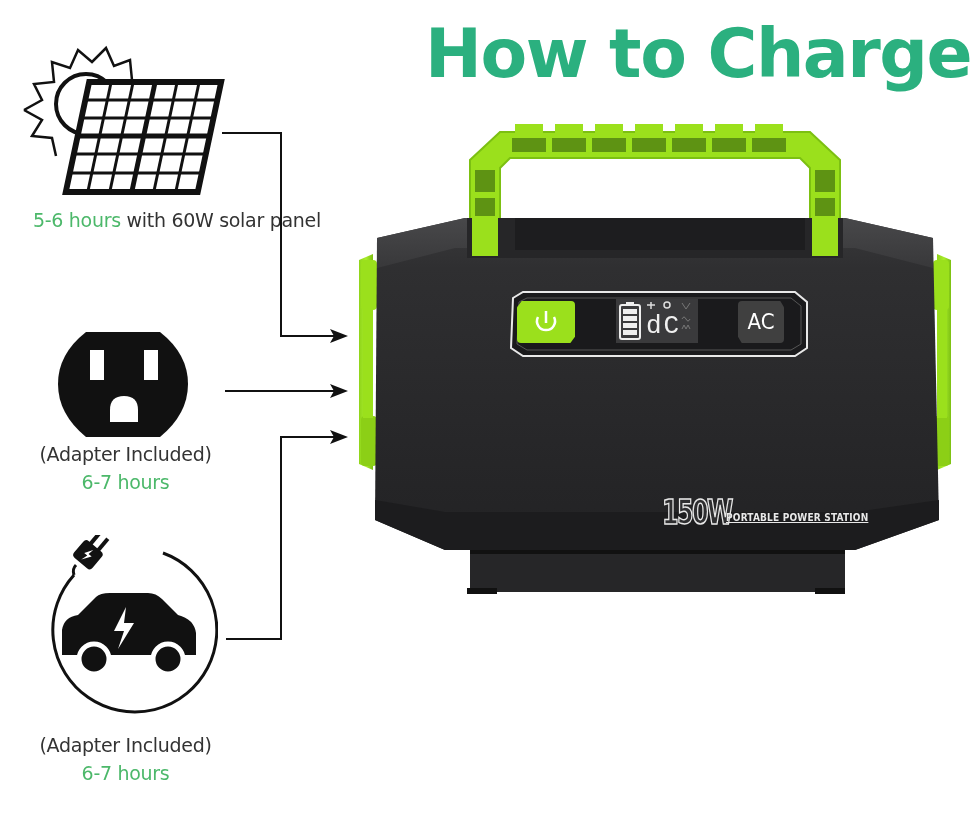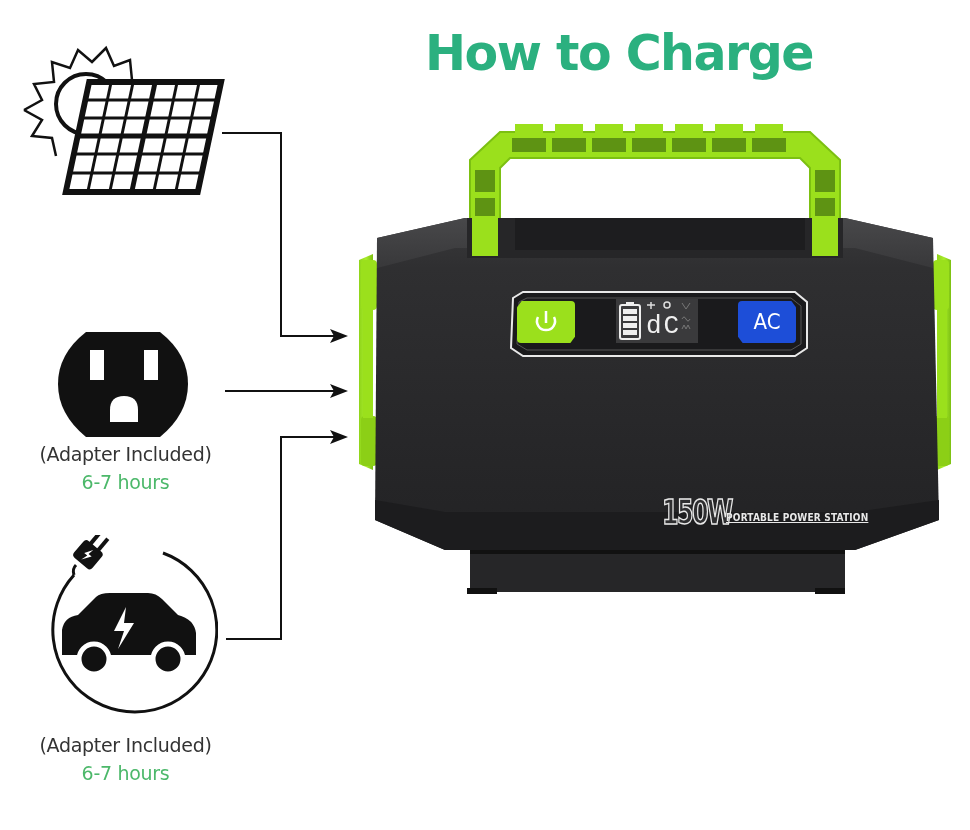--- a/index.html
+++ b/index.html
@@ -1,20 +1,20 @@
 <!DOCTYPE html>
 <html><head>
 <meta charset="utf-8">
 <style>
   html, body { margin: 0; padding: 0; background: #ffffff; }
   body { width: 970px; height: 830px; position: relative; overflow: hidden; font-family: "DejaVu Sans", "Liberation Sans", sans-serif; }
   .abs { position: absolute; }
   .title {
     left: 425px; top: 14px; width: 470px;
-    font-family: "DejaVu Sans", sans-serif; font-weight: bold; font-size: 49px;
+    font-family: "DejaVu Sans", sans-serif; font-weight: bold; font-size: 68px;
     color: #2bb07f; letter-spacing: -1.5px; line-height: 80px; white-space: nowrap;
   }
   .caption { color: #333333; font-size: 19px; white-space: nowrap; line-height: 28px; letter-spacing: -0.3px; }
   .green { color: #4cb86a; }
   .dark { color: #333333; }
   svg { display: block; }
   .lcd-text { font-family: Liberation Mono, monospace; }
 </style>
 </head>
 <body>
@@ -42,20 +42,21 @@
         <line x1="14" y1="22" x2="146" y2="22"></line>
         <line x1="14" y1="40" x2="146" y2="40"></line>
         <line x1="14" y1="76" x2="146" y2="76"></line>
         <line x1="14" y1="95" x2="146" y2="95"></line>
       </g>
     </g>
   </svg>
 </div>
 
 <div class="abs caption" style="left:33px; top:206px;">
+  <div><span class="green">5-6 hours</span><span class="dark"> with 60W solar panel</span></div>
 </div>
 
 <div class="abs" style="left:58px; top:332px;">
   <svg width="130" height="105" viewBox="0 0 130 105">
     <path d="M28,0 L102,0 Q130,22 130,52 Q130,82 102,105 L28,105 Q0,82 0,52 Q0,22 28,0 Z" fill="#111"></path>
     <rect x="32" y="18" width="14" height="30" fill="#fff"></rect>
     <rect x="86" y="18" width="14" height="30" fill="#fff"></rect>
     <path d="M52,90 L52,78 Q52,64 66,64 Q80,64 80,78 L80,90 Z" fill="#fff"></path>
   </svg>
 </div>
@@ -184,21 +185,21 @@
   </svg>
 </div>
 
 <div class="abs" style="left:517px; top:301px; width:58px; height:42px; background:#9be01c; border-radius:4px; clip-path:polygon(8% 0,100% 0,100% 85%,92% 100%,0 100%,0 15%);">
   <svg width="58" height="42" viewBox="0 0 58 42">
     <path d="M21,16 A9,9 0 1 0 37,16" fill="none" stroke="#fff" stroke-width="2.5"></path>
     <line x1="29" y1="10" x2="29" y2="22" stroke="#fff" stroke-width="2.5"></line>
   </svg>
 </div>
 
-<div class="abs" style="left:738px; top:301px; width:58px; height:42px; background:#1d4ed8; border-radius:4px; clip-path:polygon(0 0,92% 0,100% 15%,100% 100%,8% 100%,0 85%); color:#fff; font-family:'DejaVu Sans Condensed','DejaVu Sans',sans-serif; font-size:22px; text-align:center; line-height:42px;">AC</div>
+<div class="abs" style="left:738px; top:301px; width:46px; height:42px; background:#404040; border-radius:4px; clip-path:polygon(0 0,92% 0,100% 15%,100% 100%,8% 100%,0 85%); color:#fff; font-family:'DejaVu Sans Condensed','DejaVu Sans',sans-serif; font-size:22px; text-align:center; line-height:42px;">AC</div>
 
 <div class="abs" style="left:616px; top:299px; width:82px; height:44px; background:#3a3a3c;">
   <svg width="82" height="44" viewBox="0 0 82 44">
 
     <rect x="4" y="6" width="20" height="34" rx="2" fill="none" stroke="#eee" stroke-width="2"></rect>
     <rect x="10" y="3" width="8" height="3" fill="#eee"></rect>
     <g fill="#eee">
       <rect x="7" y="10" width="14" height="5"></rect>
       <rect x="7" y="17" width="14" height="5"></rect>
       <rect x="7" y="24" width="14" height="5"></rect>

